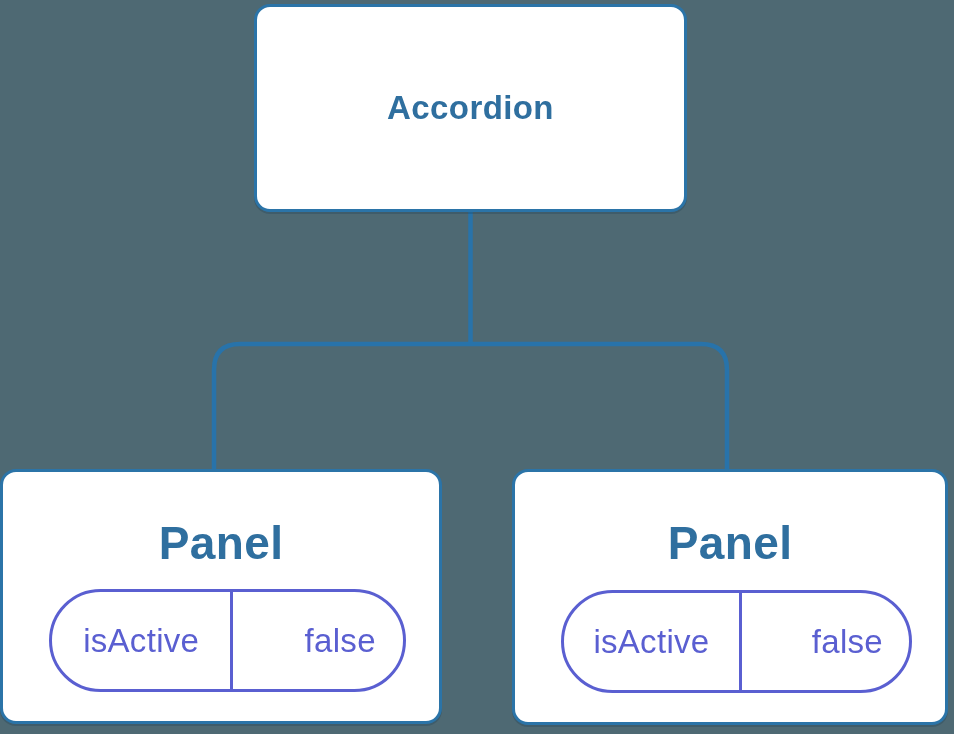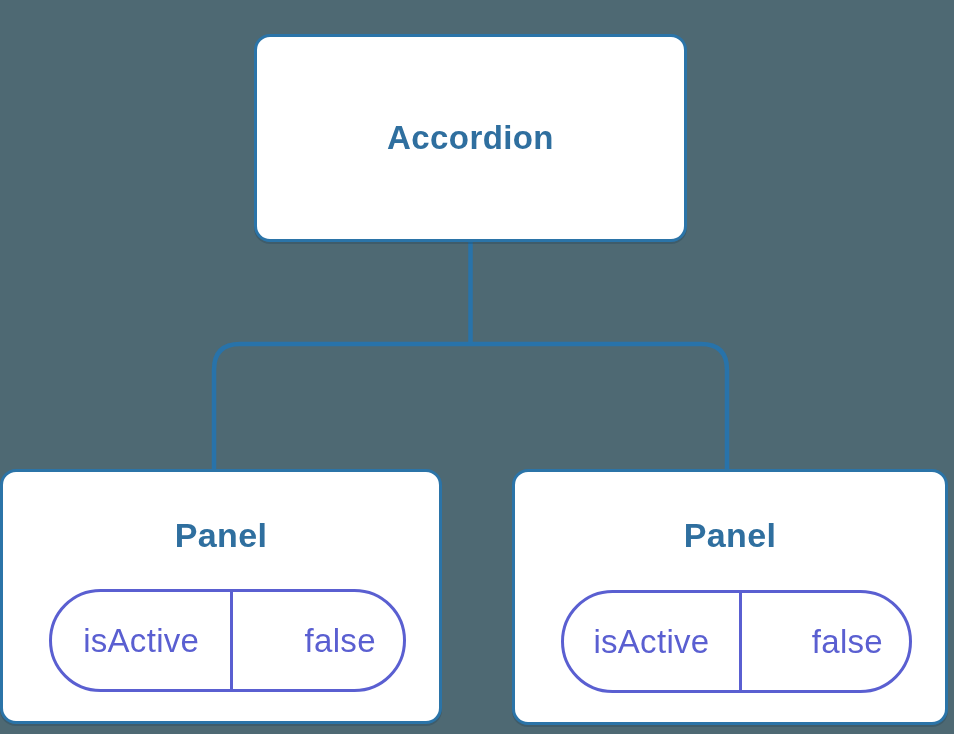--- a/index.html
+++ b/index.html
@@ -30,32 +30,31 @@
     font-size: 33px;
     font-weight: 600;
     letter-spacing: 0.4px;
   }
   .root-node {
     left: 254px; top: 4px;
     width: 433px; height: 208px;
     display: flex;
     align-items: center;
     justify-content: center;
-    margin-top: 30px;
   }
   .panel-node {
     display: flex;
     flex-direction: column;
     align-items: center;
   }
   .panel-left  { left: 0px;   top: 469px; width: 442px; height: 255px; }
   .panel-right { left: 512px; top: 469px; width: 436px; height: 256px; }
   .panel-node .node-label {
     margin-top: 44px;
-    font-size: 34px;
+    font-size: 46px;
   }
   .state-pill {
     position: absolute;
     left: 46px; right: 33px;
     bottom: 29px;
     height: 103px;
     background: #FFFFFF;
     border: 3px solid #5A5FD1;
     border-radius: 52px;
     box-sizing: border-box;

